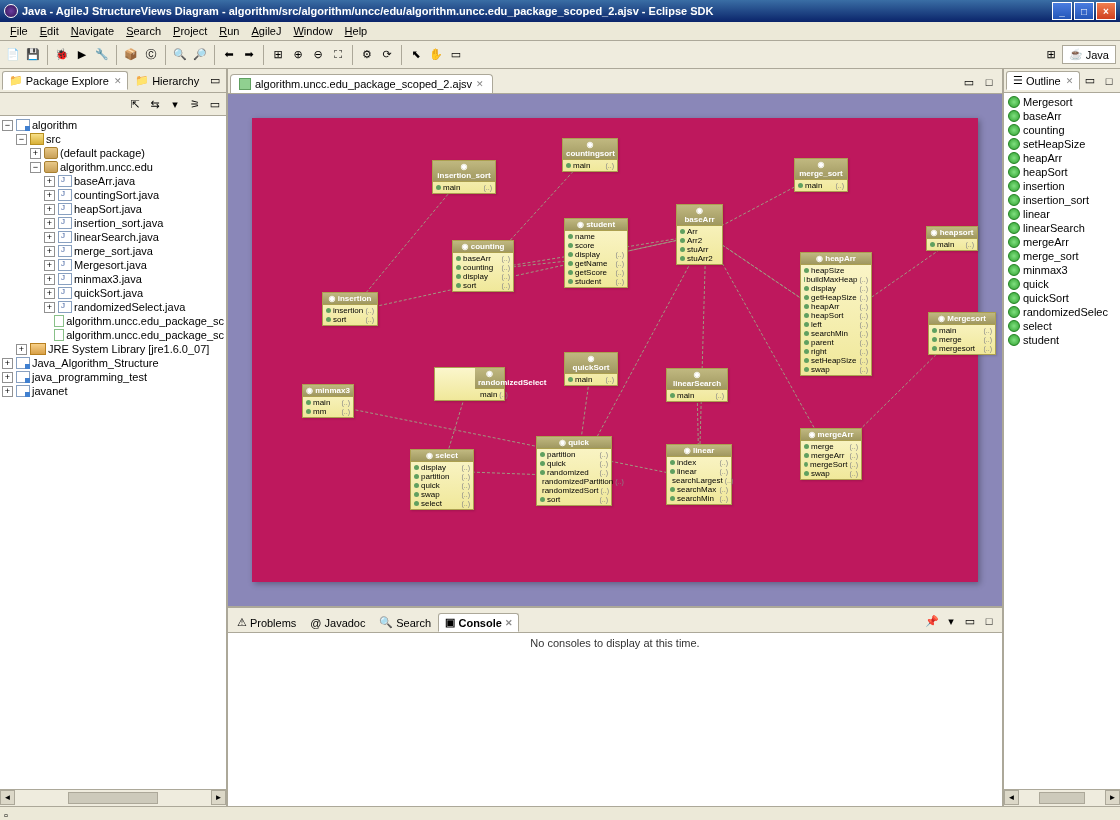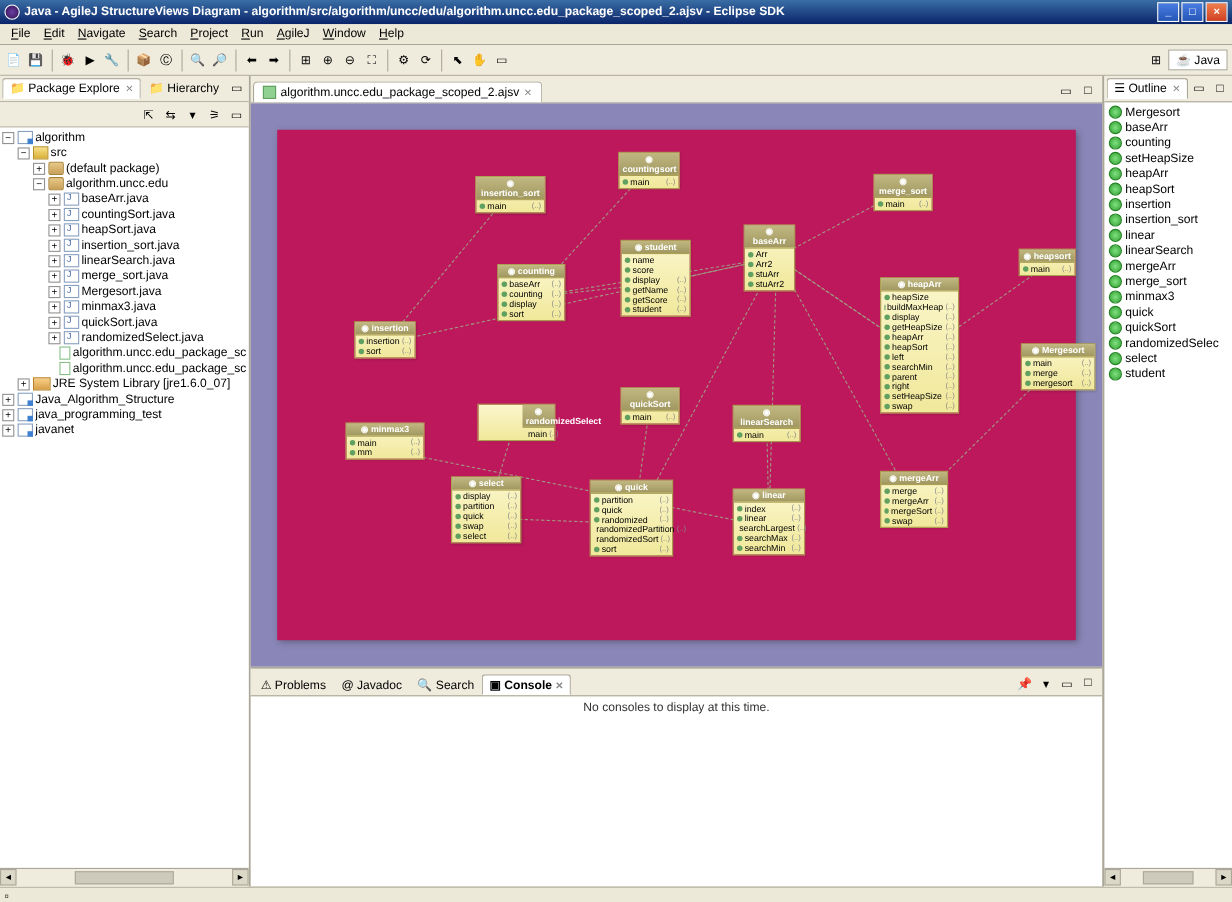--- a/index.html
+++ b/index.html
@@ -651,21 +651,21 @@
           <div class="dnode" style="left: 414px; top: 250px; width: 62px;">
             <div class="dnode-h">◉ linearSearch</div>
             <div class="dnode-b">
               <div>
                 <span class="dot"></span>
                 <span>main</span>
                 <span class="ret">(..)</span>
               </div>
             </div>
           </div>
-          <div class="dnode" style="left: 50px; top: 266px; width: 72px; margin-left: 12px;">
+          <div class="dnode" style="left: 50px; top: 266px; width: 52px;">
             <div class="dnode-h">◉ minmax3</div>
             <div class="dnode-b">
               <div>
                 <span class="dot"></span>
                 <span>main</span>
                 <span class="ret">(..)</span>
               </div>
               <div>
                 <span class="dot"></span>
                 <span>mm</span>
@@ -691,21 +691,21 @@
                 <span>mergeSort</span>
                 <span class="ret">(..)</span>
               </div>
               <div>
                 <span class="dot"></span>
                 <span>swap</span>
                 <span class="ret">(..)</span>
               </div>
             </div>
           </div>
-          <div class="dnode" style="left: 158px; top: 315px; width: 64px;">
+          <div class="dnode" style="left: 158px; top: 331px; width: 64px;">
             <div class="dnode-h">◉ select</div>
             <div class="dnode-b">
               <div>
                 <span class="dot"></span>
                 <span>display</span>
                 <span class="ret">(..)</span>
               </div>
               <div>
                 <span class="dot"></span>
                 <span>partition</span>

